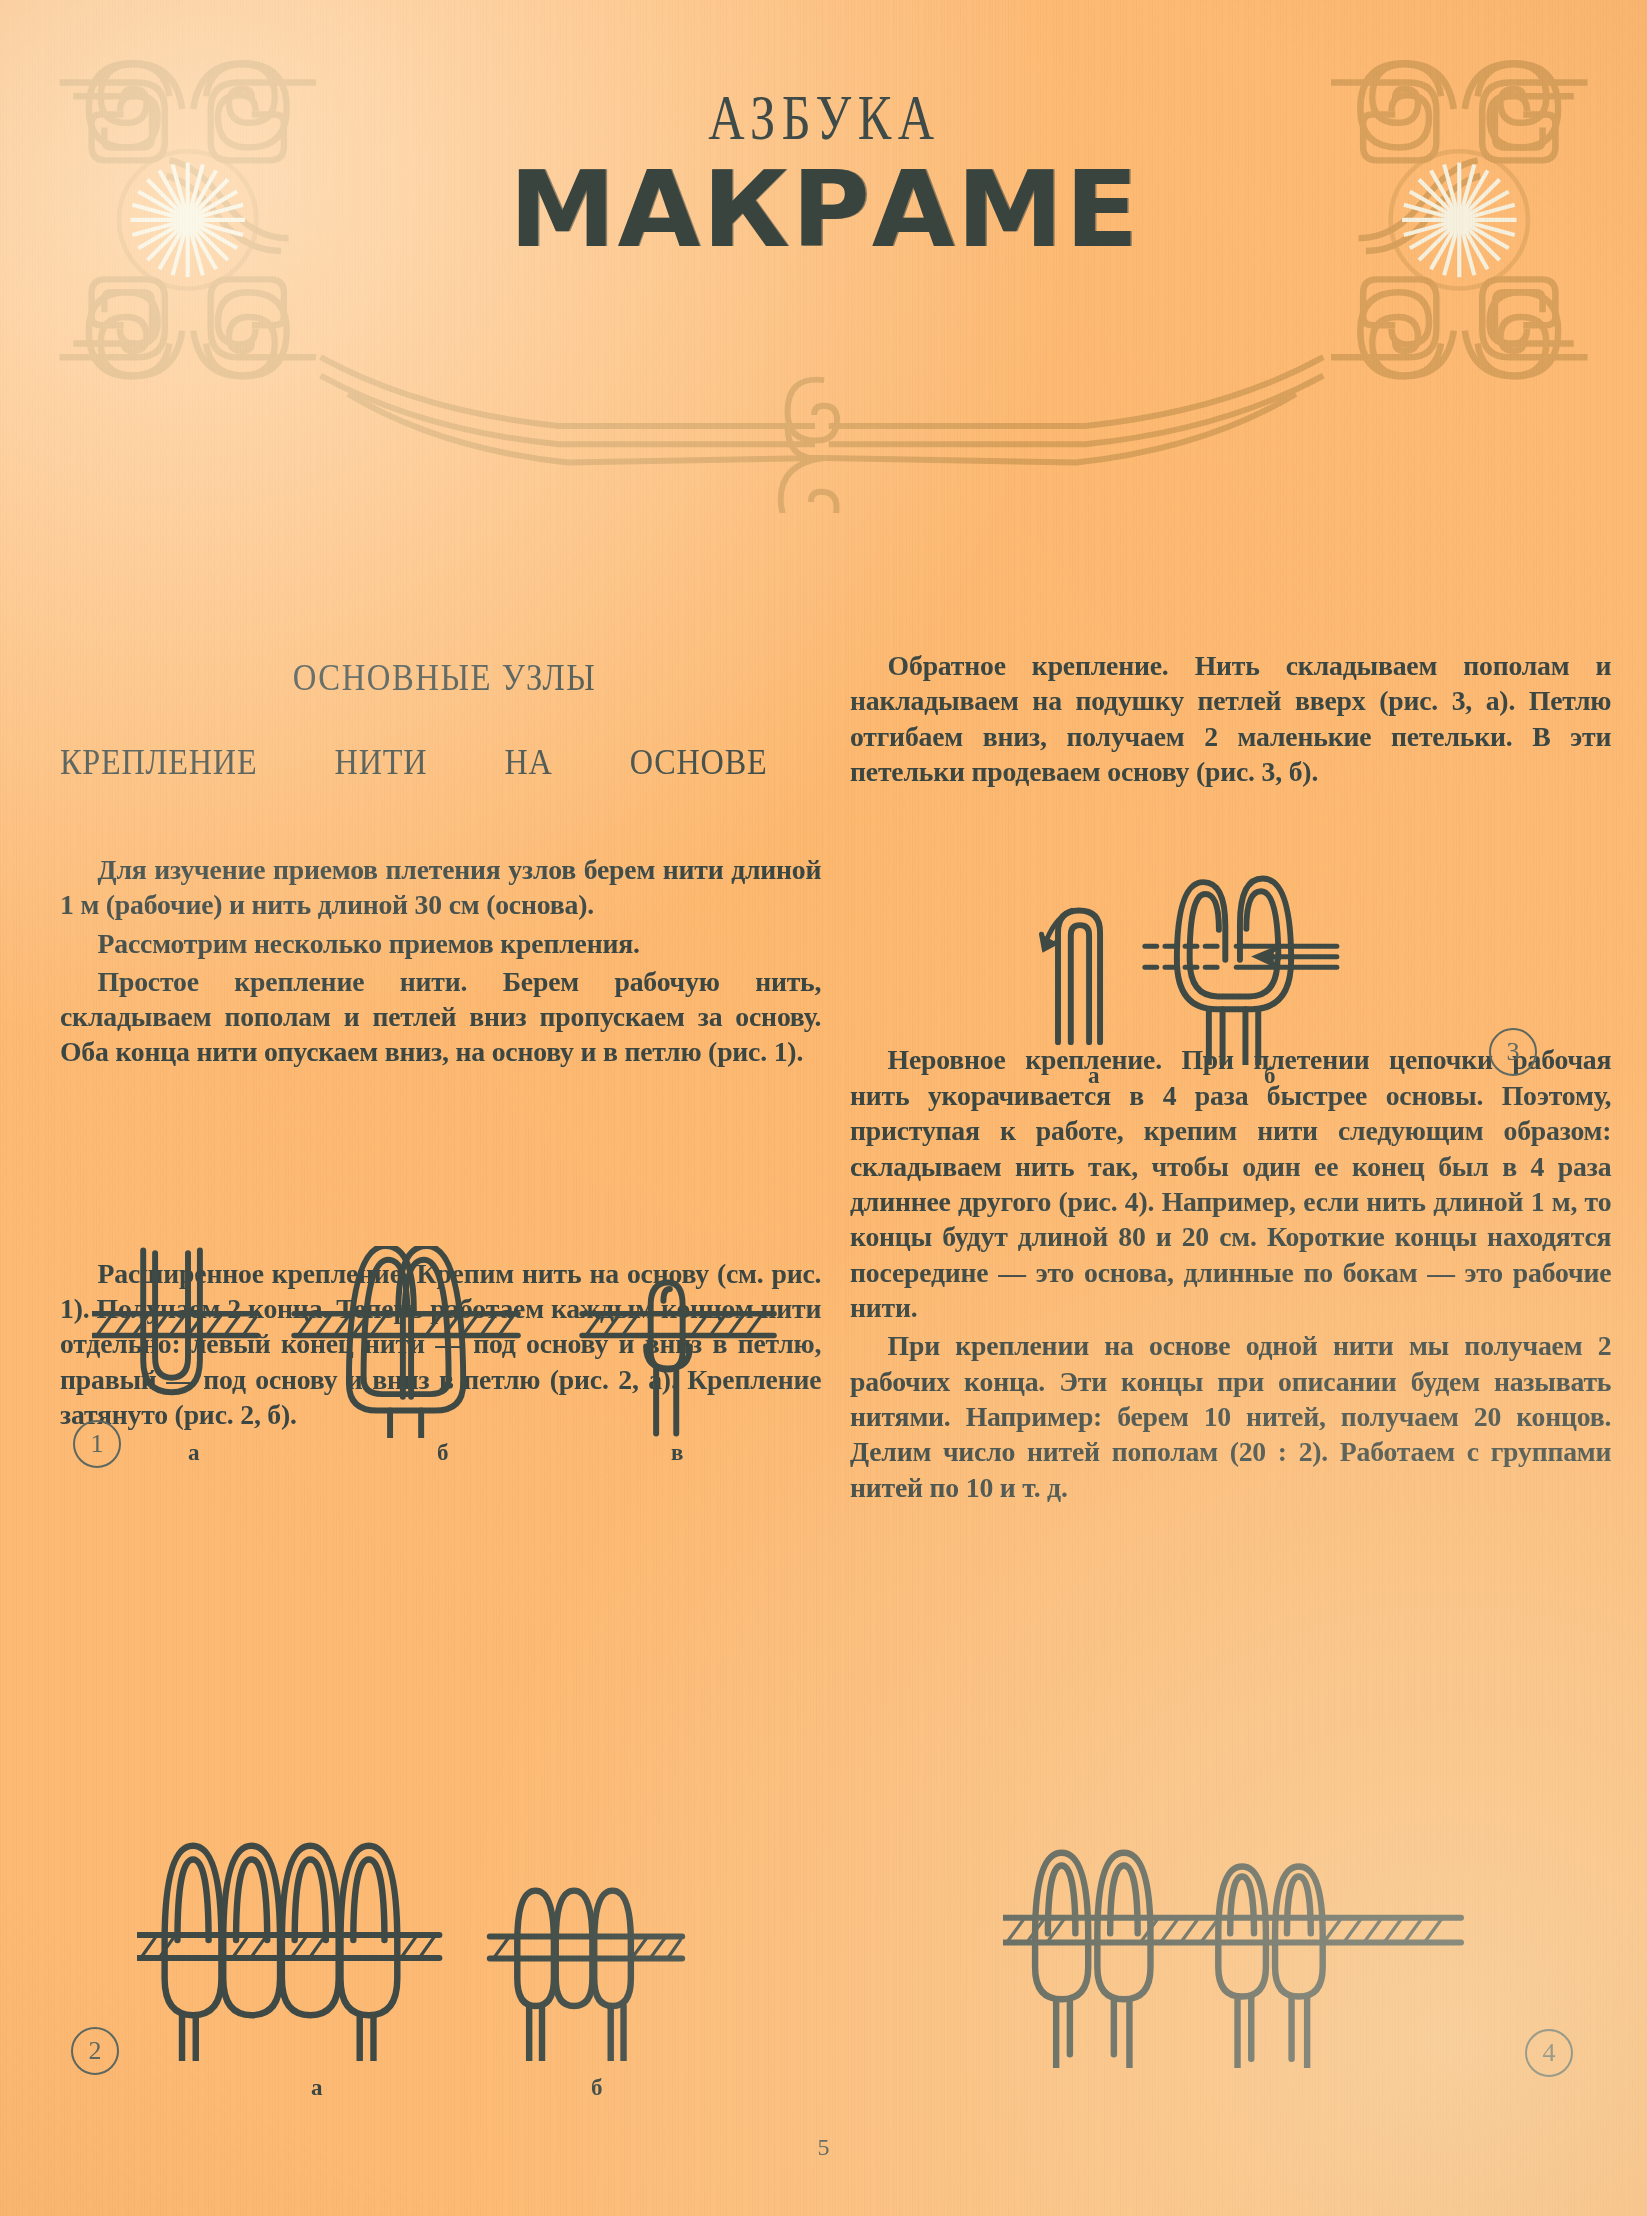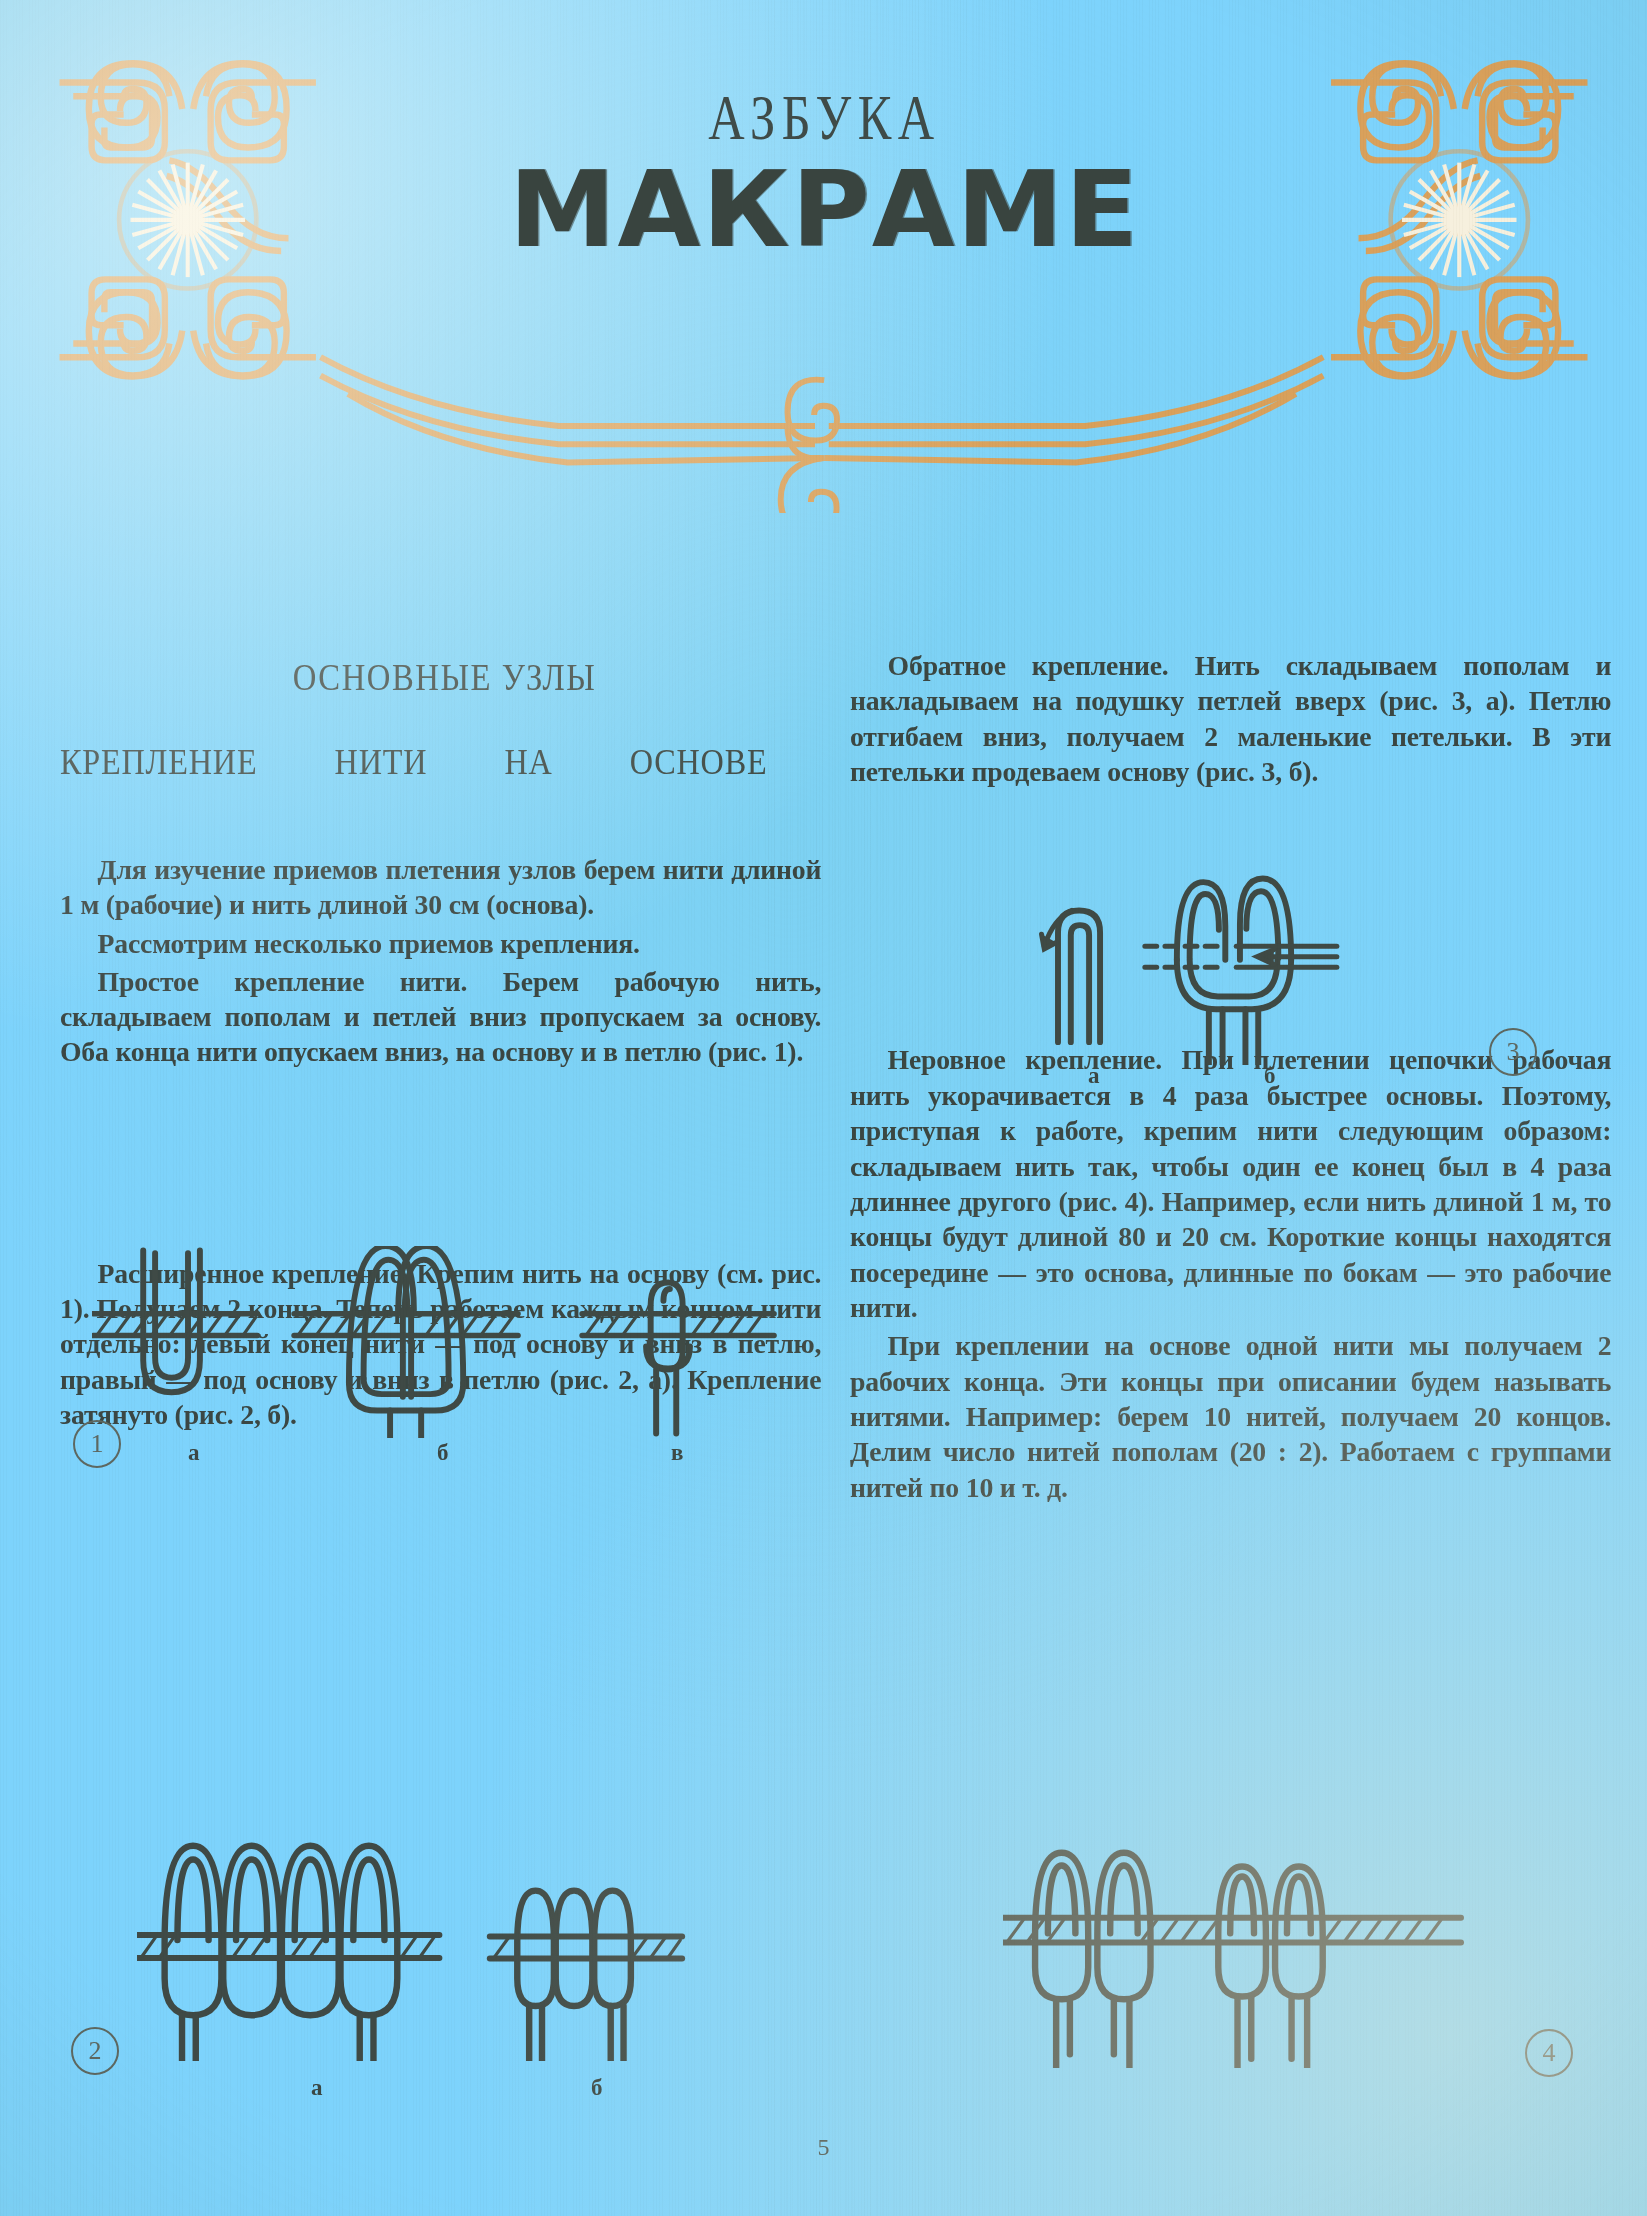--- a/index.html
+++ b/index.html
@@ -1,19 +1,19 @@
 <!DOCTYPE html>
 <html style="font-size:7.3px"><head>
 <meta charset="utf-8">
 <style>
   html,body{margin:0;padding:0;background:#6b6b63;}
   .page{
     position:relative;
     width:1647px;height:2216px;
-    background:#7dd3fc;
+    background:#fdba74;
     overflow:hidden;
     font-family:"Liberation Serif", serif;
     color:#3d4a47;
   }
   
   .grain{
     position:absolute;inset:0;pointer-events:none;
     background:
       repeating-linear-gradient(90deg, rgba(120,110,80,0.030) 0 0.9px, rgba(255,255,255,0.0) 0.9px 3.2px),
       repeating-linear-gradient(90deg, rgba(150,140,100,0.022) 0 0.5px, rgba(255,255,255,0.0) 0.5px 6px),

